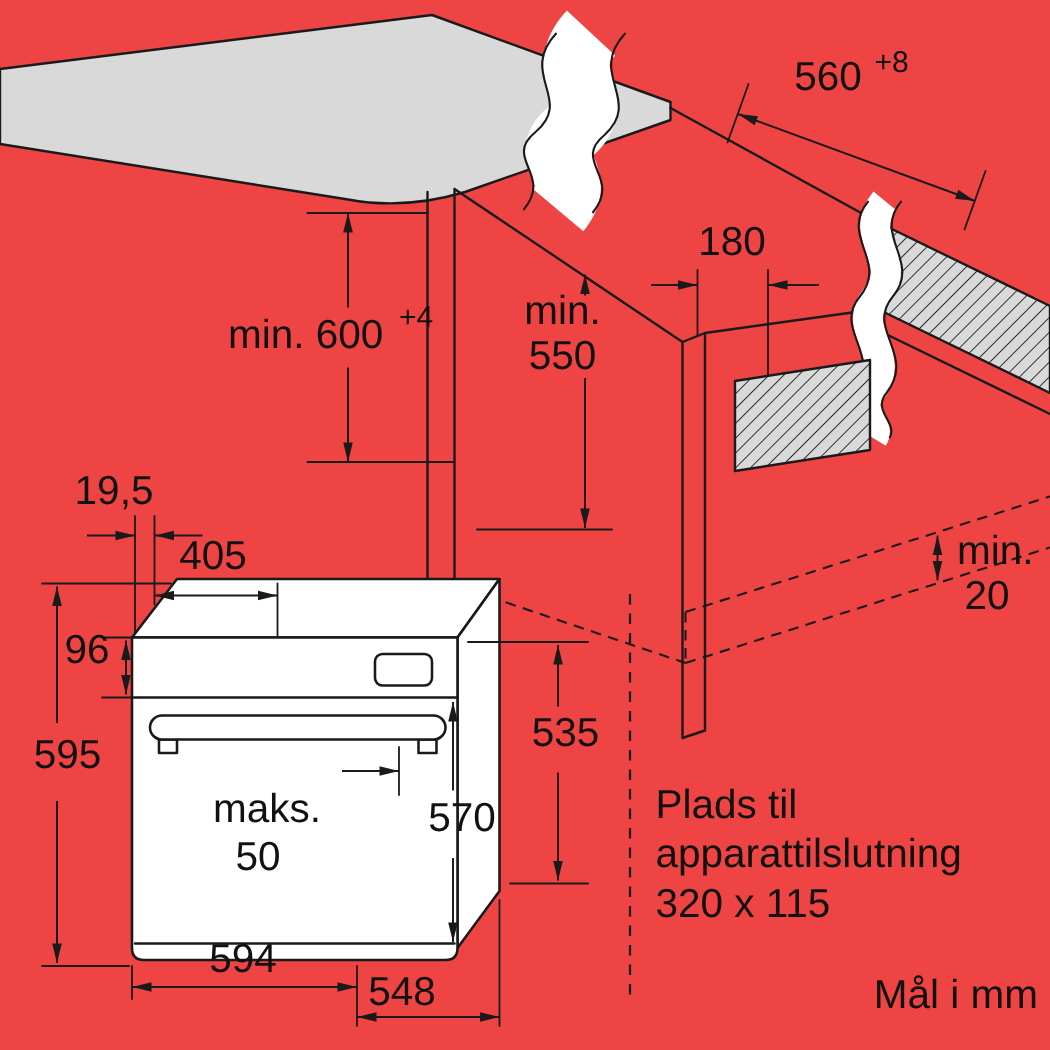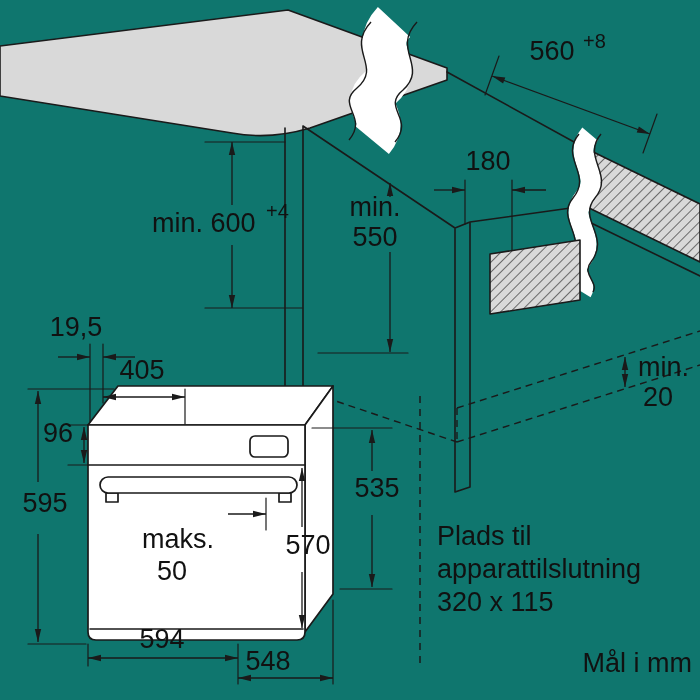--- a/index.html
+++ b/index.html
@@ -1,16 +1,16 @@
 <!DOCTYPE html>
 <html><head>
 <meta charset="utf-8">
 <style>
   html,body { margin:0; padding:0; background:#ffffff; }
-  .sheet { width:700px; height:700px; position:relative; background:#0f766e; }
+  .sheet { width:700px; height:700px; position:relative; background:#ef4444; }
   svg { display:block; }
   .ln   { stroke:#1a1a1a; stroke-width:1.6; fill:none; stroke-linejoin:round; stroke-linecap:round; }
   .thin { stroke:#1a1a1a; stroke-width:1.2; fill:none; stroke-linecap:round; }
   .dimln{ stroke:#1a1a1a; stroke-width:1.3; fill:none; }
   .dash { stroke:#1a1a1a; stroke-width:1.4; fill:none; stroke-dasharray:7 5; }
   .gapw { stroke:#ffffff; fill:none; }
   .gapb { stroke:#1a1a1a; stroke-width:1.4; fill:none; }
   .fillgray  { fill:#d9d9d9; stroke:#1a1a1a; stroke-width:1.6; stroke-linejoin:round; }
   .fillhatch { fill:url(#hatch); stroke:#1a1a1a; stroke-width:1.6; stroke-linejoin:round; }
   .fillwhite { fill:#ffffff; stroke:#1a1a1a; stroke-width:1.7; stroke-linejoin:round; }

